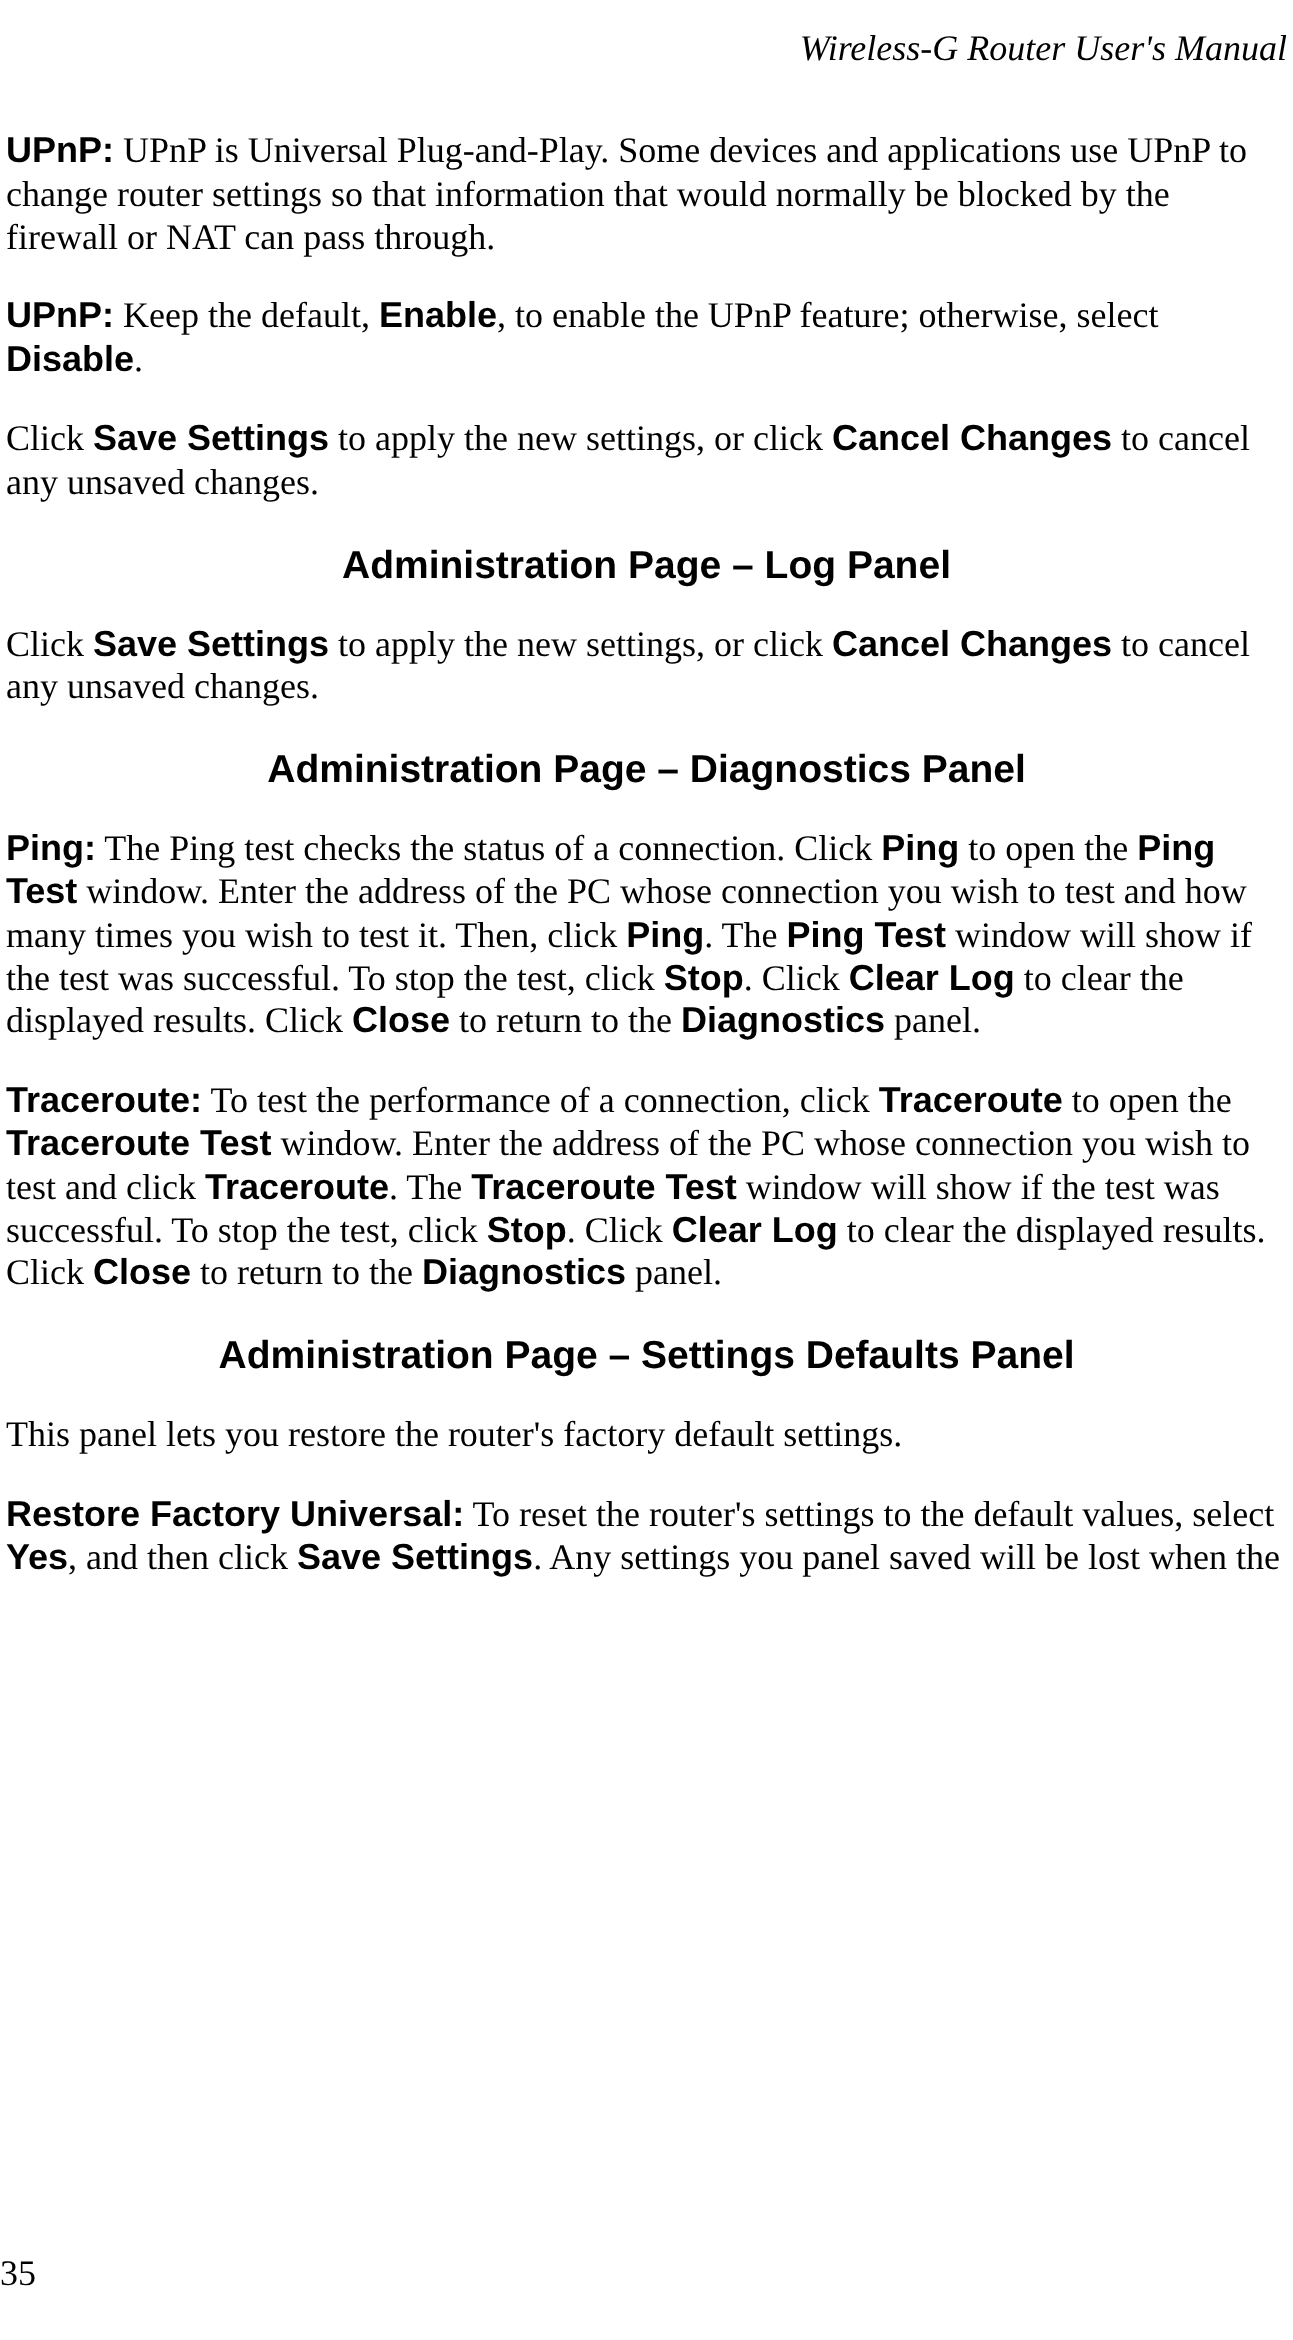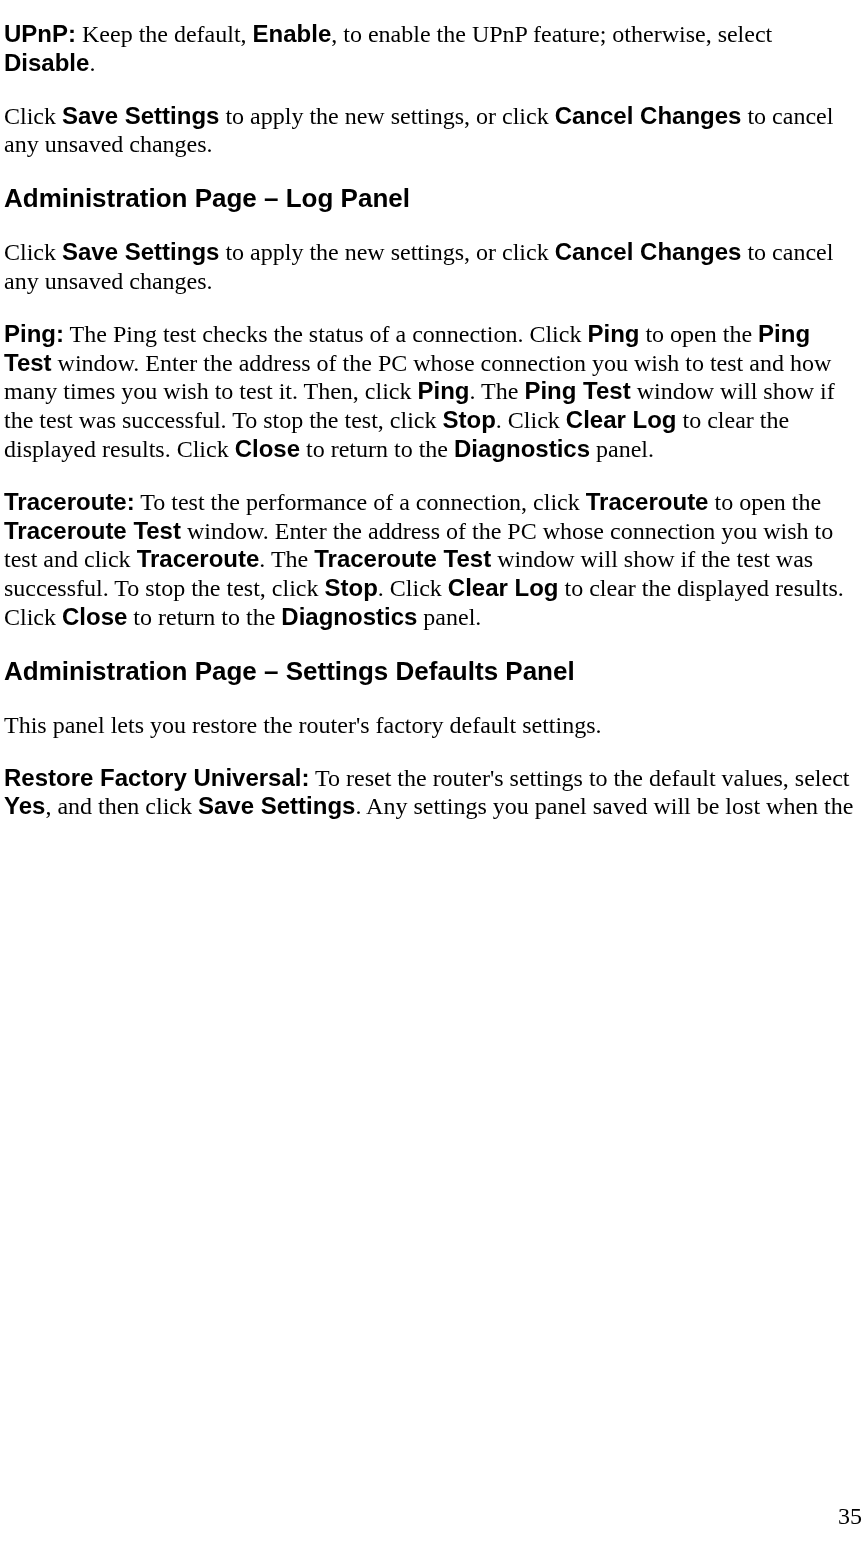--- a/index.html
+++ b/index.html
@@ -28,58 +28,66 @@
     font-size: 24px;
     line-height: 1.2;
     margin-bottom: 24px;
   }
   .section-heading {
     font-family: Arial, Helvetica, sans-serif;
     font-weight: bold;
     font-size: 26px;
     margin-top: 12px;
     margin-bottom: 24px;
+    text-align: center;
   }
   .b {
     font-family: Arial, Helvetica, sans-serif;
     font-weight: bold;
   }
   .footer {
     position: absolute;
     bottom: 30px;
     left: 0;
     right: 0;
-    text-align: right;
+    text-align: left;
     font-size: 24px;
   }
 </style>
 </head>
 <body>
 
 <div class="page">
 
+  <div class="header">
+    <span>Wireless-G Router User's Manual</span>
+  </div>
 
+  <div class="body-text">
+    <span class="b">UPnP:</span><span> UPnP is Universal Plug-and-Play. Some devices and applications use UPnP to change router settings so that information that would normally be blocked by the firewall or NAT can pass through.</span>
+  </div>
 
   <div class="body-text">
     <span class="b">UPnP:</span><span> Keep the default, </span><span class="b">Enable</span><span>, to enable the UPnP feature; otherwise, select </span><span class="b">Disable</span><span>.</span>
   </div>
 
   <div class="body-text">
     <span>Click </span><span class="b">Save Settings</span><span> to apply the new settings, or click </span><span class="b">Cancel Changes</span><span> to cancel any unsaved changes.</span>
   </div>
 
   <div class="section-heading">Administration Page – Log Panel</div>
 
 
 
 
   <div class="body-text">
     <span>Click </span><span class="b">Save Settings</span><span> to apply the new settings, or click </span><span class="b">Cancel Changes</span><span> to cancel any unsaved changes.</span>
   </div>
 
+  <div class="section-heading">Administration Page – Diagnostics Panel</div>
 
 
   <div class="body-text">
     <span class="b">Ping:</span><span> The Ping test checks the status of a connection. Click </span><span class="b">Ping</span><span> to open the </span><span class="b">Ping Test</span><span> window. Enter the address of the PC whose connection you wish to test and how many times you wish to test it. Then, click </span><span class="b">Ping</span><span>. The </span><span class="b">Ping Test</span><span> window will show if the test was successful. To stop the test, click </span><span class="b">Stop</span><span>. Click </span><span class="b">Clear Log</span><span> to clear the displayed results. Click </span><span class="b">Close</span><span> to return to the </span><span class="b">Diagnostics</span><span> panel.</span>
   </div>
 
   <div class="body-text">
     <span class="b">Traceroute:</span><span> To test the performance of a connection, click </span><span class="b">Traceroute</span><span> to open the </span><span class="b">Traceroute Test</span><span> window. Enter the address of the PC whose connection you wish to test and click </span><span class="b">Traceroute</span><span>. The </span><span class="b">Traceroute Test</span><span> window will show if the test was successful. To stop the test, click </span><span class="b">Stop</span><span>. Click </span><span class="b">Clear Log</span><span> to clear the displayed results. Click </span><span class="b">Close</span><span> to return to the </span><span class="b">Diagnostics</span><span> panel.</span>
   </div>
 

